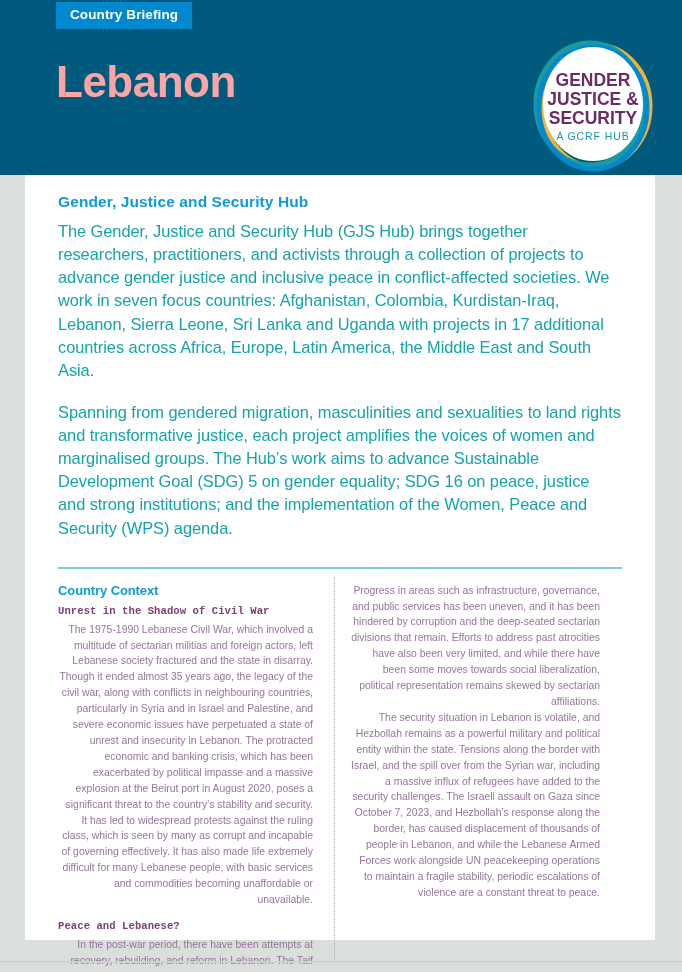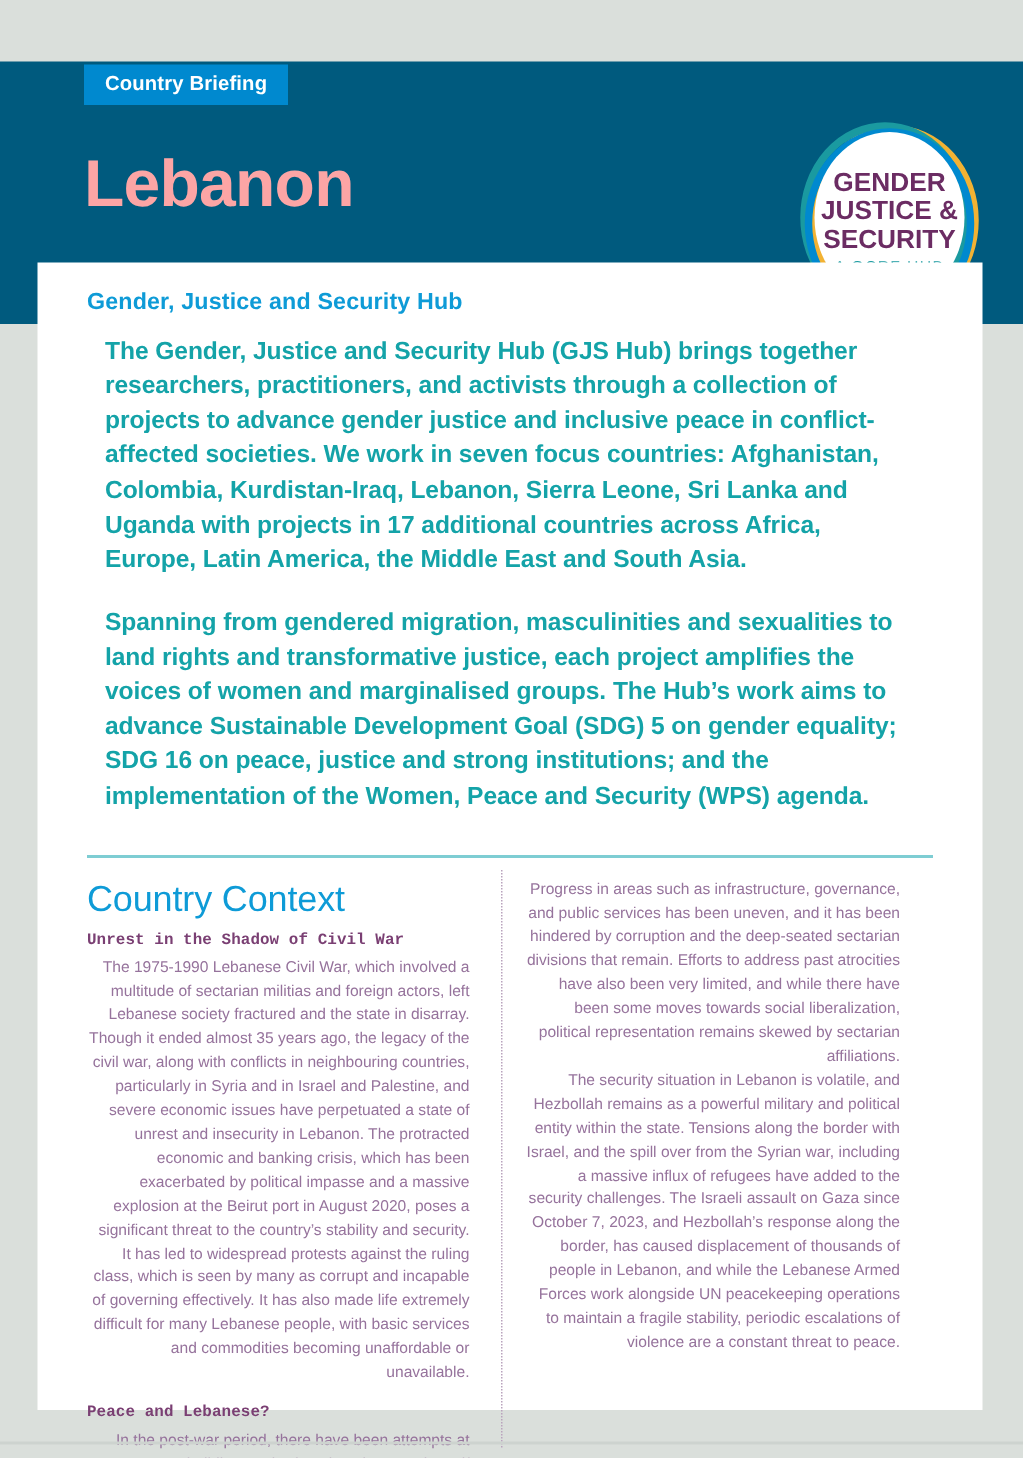--- a/index.html
+++ b/index.html
@@ -16,21 +16,20 @@
   }
 
   
   .header {
     position: absolute;
     top: 0; left: 0;
     width: 682px; height: 175px;
     background: #005madd;
     background: #005a7e;
     overflow: hidden;
-    margin-top: 41px;
   }
   .badge {
     position: absolute;
     top: 2px; left: 56px;
     background: #0089cf;
     color: #ffffff;
     font-size: 13.5px;
     font-weight: bold;
     letter-spacing: 0.1px;
     padding: 6px 14px 7px 14px;
@@ -70,23 +69,23 @@
   .intro-heading {
     color: #0e9bd7;
     font-size: 15.5px;
     font-weight: bold;
     margin: 0 0 9px 0;
     letter-spacing: 0.1px;
   }
   .intro-para {
     color: #14a3a8;
     font-size: 16.4px;
-    font-weight: bold;
+    font-weight: normal;
     line-height: 1.41;
-    margin: 12px;
+    margin: 0;
     letter-spacing: -0.05px;
   }
   .intro-para + .intro-para { margin-top: 19px; }
 
   
   .rule {
     margin: 27px 33px 0 33px;
     height: 2px;
     background: #7ecdd3;
   }
@@ -103,22 +102,22 @@
   .col-left { padding-right: 16px; }
   .col-right { padding-left: 22px; }
   .vdiv {
     position: absolute;
     left: 309px; top: 8px;
     width: 1px; height: 385px;
     border-left: 1px dotted #b9a3bd;
   }
   .section-title {
     color: #0e9bd7;
-    font-size: 24px;
-    font-weight: normal;
+    font-size: 13px;
+    font-weight: bold;
     margin: 0 0 7px 0;
     letter-spacing: -0.1px;
   }
   .sub-head {
     color: #7a3f73;
     font-size: 10.6px;
     font-weight: bold;
     margin: 0 0 5px 0;
     letter-spacing: 0.05px;
     font-family: Liberation Mono, monospace;

